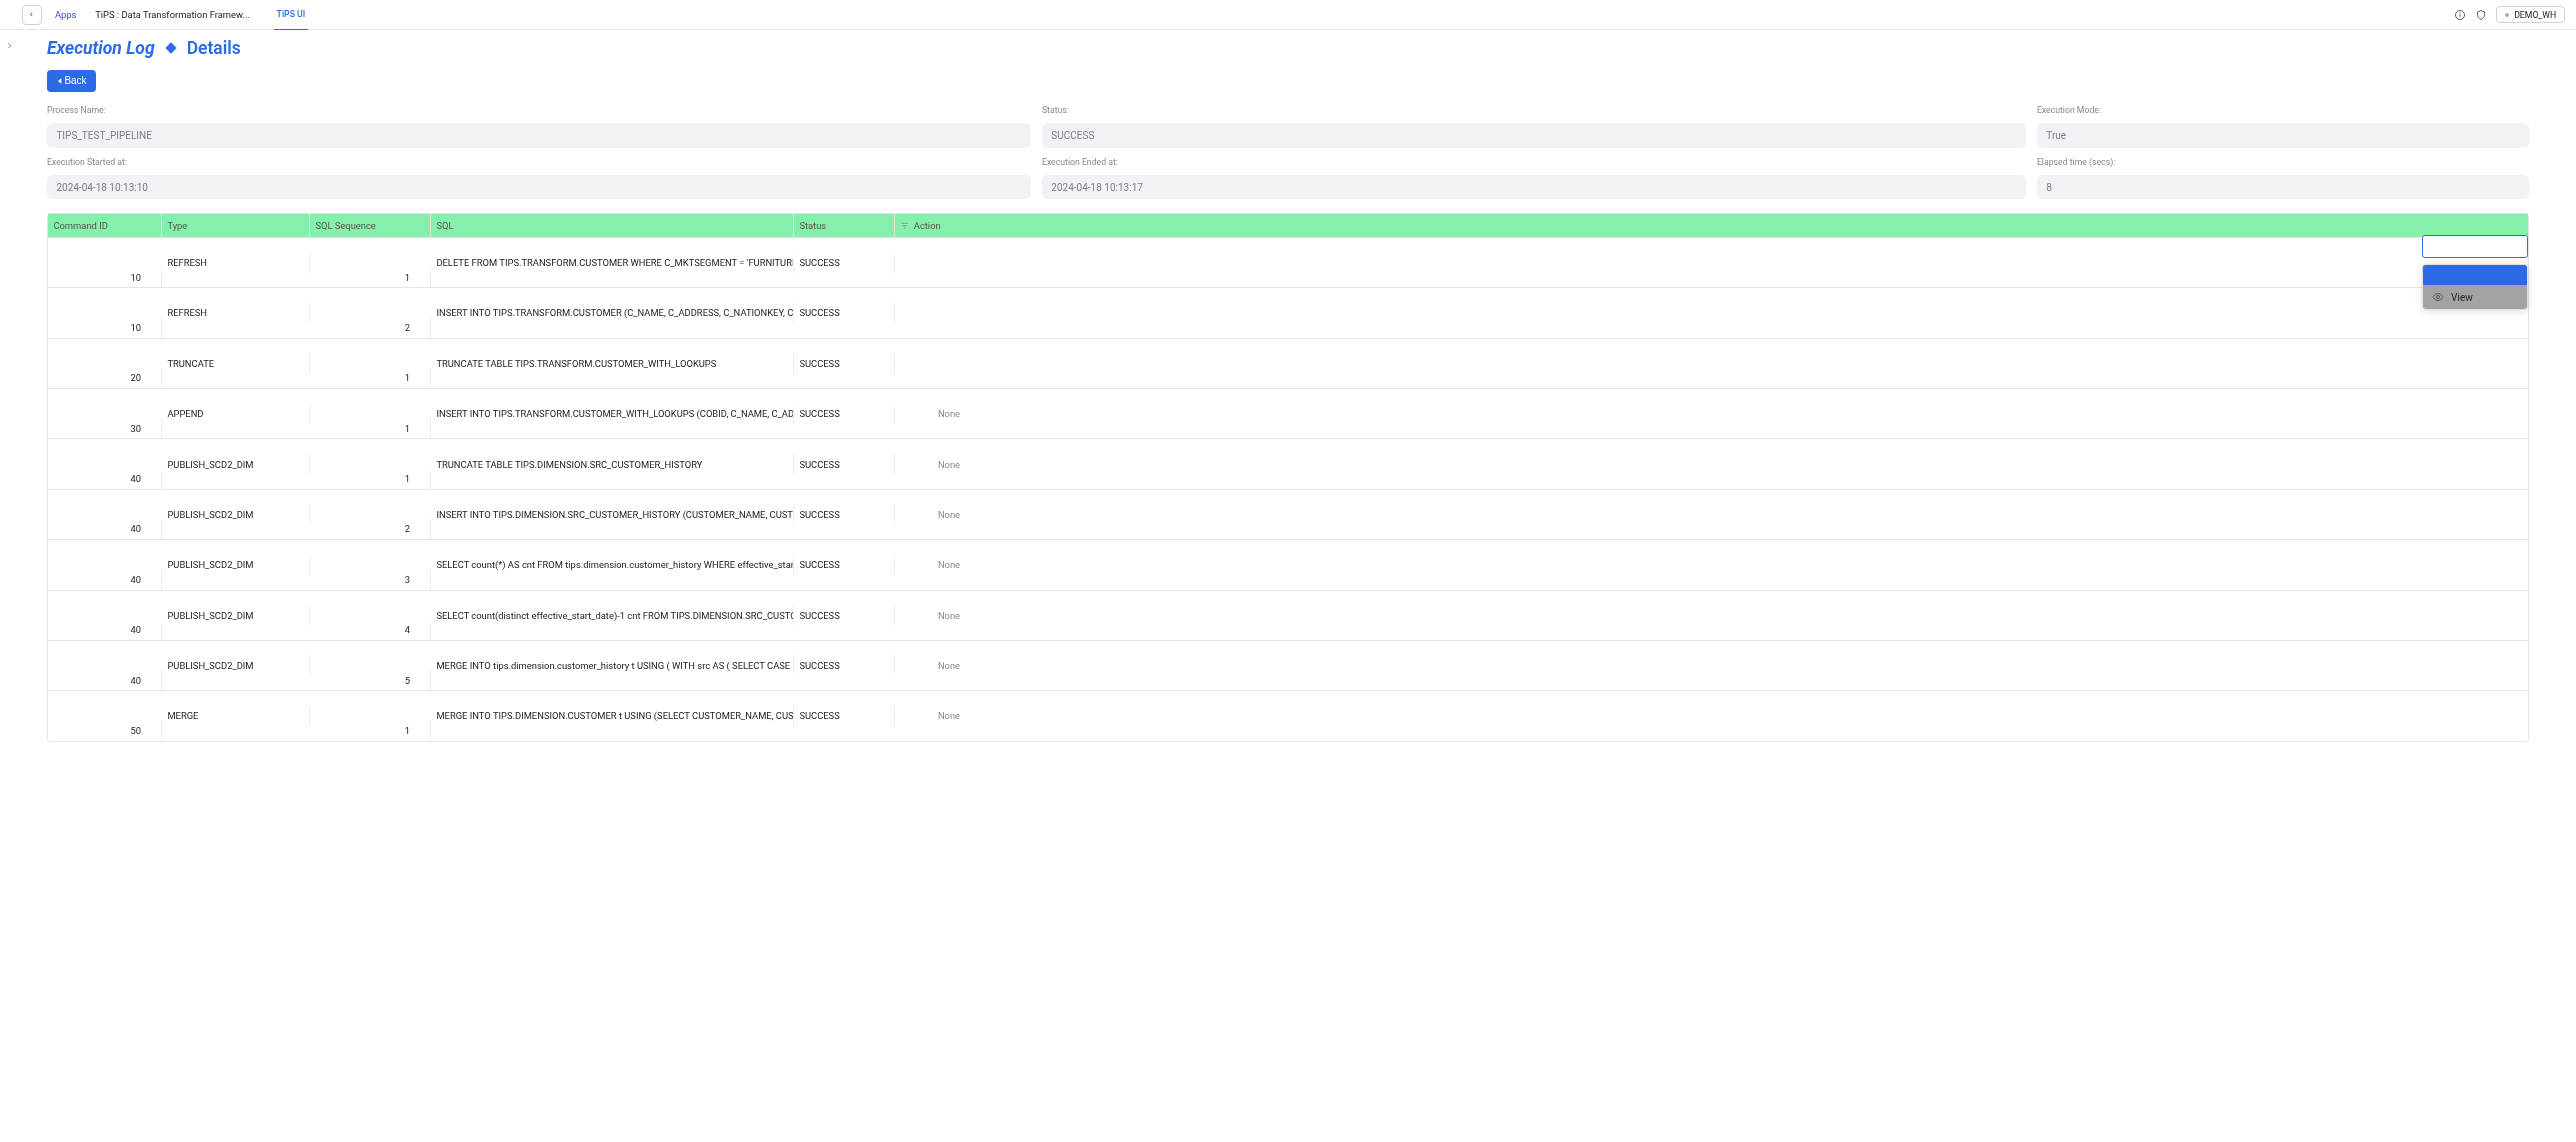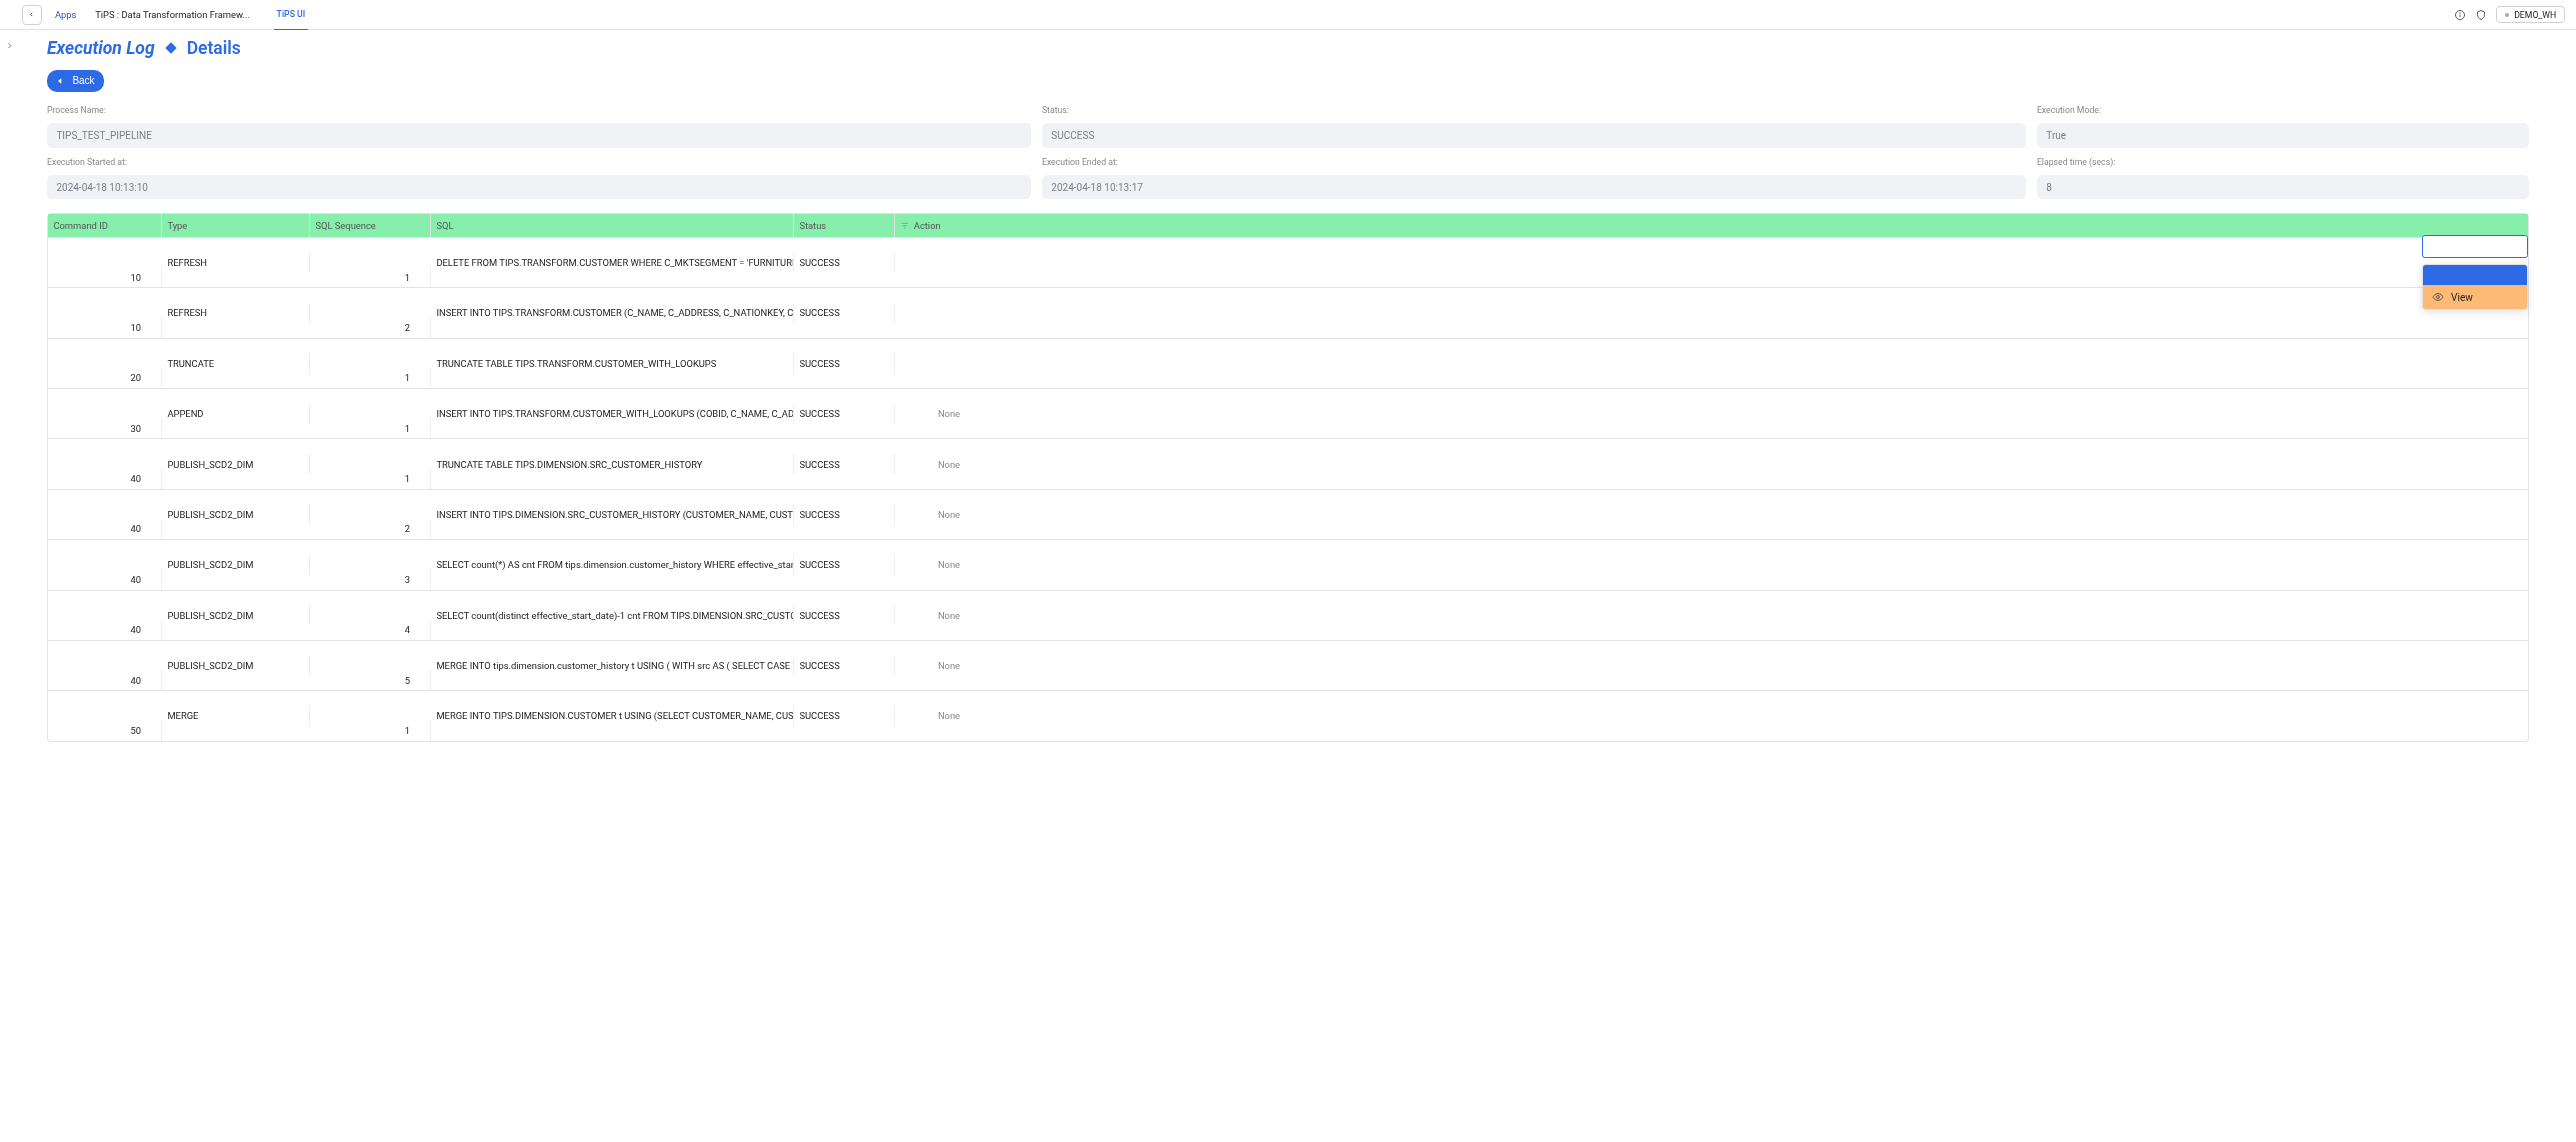--- a/index.html
+++ b/index.html
@@ -84,28 +84,28 @@
     .page-title .h1b {
       font-size: 17.5px;
       font-weight: 600;
       color: #2d6ae6;
     }
 
     .back-btn {
       background: #2d6ae6;
       color: #fff;
       border: none;
-      border-radius: 10px;
+      border-radius: 4px;
       padding: 5.4px 9.4px;
       font-size: 10px;
       font-weight: 500;
       cursor: pointer;
       display: inline-flex;
       align-items: center;
-      gap: 8px;
+      gap: 0;
       margin-bottom: 13.5px;
     }
     .back-btn svg { width: 8px; height: 8px; fill: #fff; }
 
     
     .info-grid {
       display: grid;
       grid-template-columns: 1fr 1fr 0.5fr;
       gap: 9.4px 10.8px;
       margin-bottom: 13.5px;
@@ -172,21 +172,21 @@
       width: 100%;
       border: 1px solid #2d6ae6;
       border-radius: 2.7px;
       padding: 4.7px 5.4px;
       font-size: 9.4px;
       outline: none;
       background: #fff;
     }
     .action-menu {
       margin-top: 6.7px;
-      background: #fdba74;
+      background: #a3a3a3;
       border: 0.7px solid #e0e0e0;
       border-radius: 4px;
       box-shadow: 0 1.3px 8px rgba(0,0,0,0.12);
       overflow: hidden;
     }
     .action-menu-selected {
       height: 20px;
       background: #2d6ae6;
     }
     .action-menu-item {

